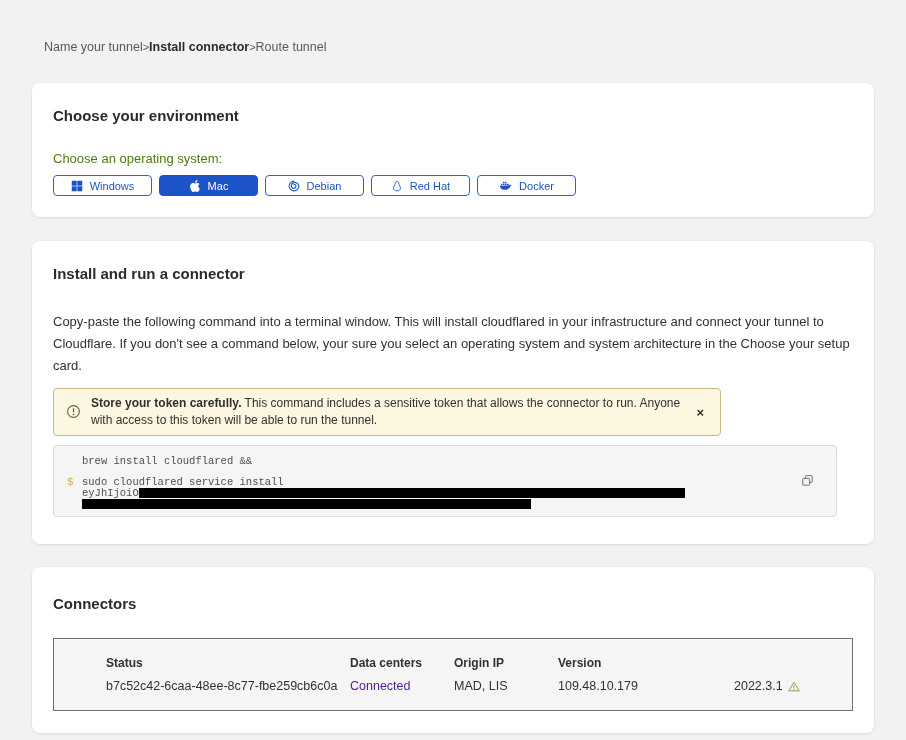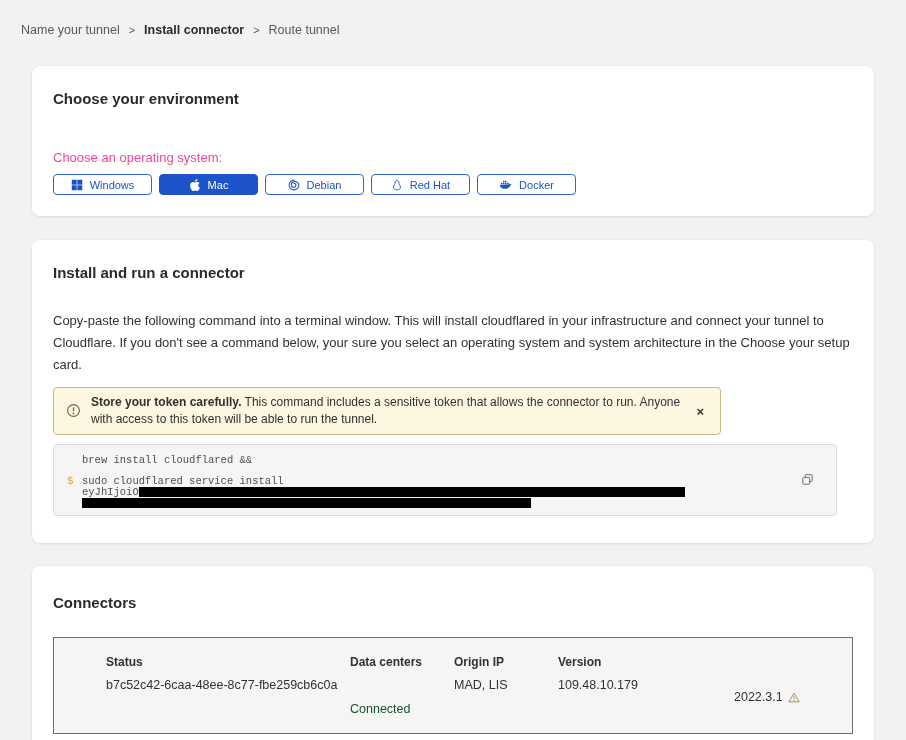--- a/index.html
+++ b/index.html
@@ -6,26 +6,26 @@
   html, body { width: 906px; height: 740px; overflow: hidden; }
   body {
     background: #f2f2f2;
     font-family: "Liberation Sans", sans-serif;
     color: #2e2e2e;
     -webkit-font-smoothing: antialiased;
   }
 
   
   .breadcrumb {
-    padding: 23px 0 0 21px;
+    padding: 23px 0 0 44px;
     font-size: 12.5px;
     color: #595959;
     display: flex;
     align-items: center;
-    gap: 9px;
+    margin-top: 17px;
   }
   .crumb { cursor: default; }
   .crumb.active { color: #2b2b2b; font-weight: 700; }
   .crumb-sep { color: #595959; font-size: 11px; }
 
   
   .card {
     background: #ffffff;
     border-radius: 8px;
     box-shadow: 0 1px 3px rgba(0,0,0,0.08), 0 0 0 1px rgba(0,0,0,0.02);
@@ -34,21 +34,21 @@
   }
   .card-title {
     font-size: 15px;
     font-weight: 700;
     color: #2b2b2b;
     line-height: 18px;
   }
 
   
   .card-env { margin-top: 29px; padding: 24px 21px 21px 21px; }
-  .os-label { margin-top: 42px; font-size: 13px; color: #ec4899; line-height: 16px; }
+  .os-label { margin-top: 26px; font-size: 13px; color: #4d7c0f; line-height: 16px; }
   .os-row { margin-top: 8px; display: flex; gap: 7px; }
   .os-btn {
     width: 99px; height: 21px;
     display: flex; align-items: center; justify-content: center; gap: 7px;
     background: #ffffff;
     border: 1px solid #2f63d2;
     border-radius: 4px;
     color: #1d53c9;
     font-family: "Liberation Sans", sans-serif;
     font-size: 11px;
@@ -128,21 +128,21 @@
   .tbl-row {
     display: grid;
     grid-template-columns: 244px 104px 104px 176px auto;
     padding-left: 52px;
   }
   .tbl-head { padding-top: 17px; }
   .tbl-head .cell { font-size: 12px; font-weight: 700; color: #313131; }
   .tbl-data { padding-top: 8px; padding-bottom: 16px; }
   .tbl-data .cell { font-size: 12.5px; color: #313131; }
   .cell { line-height: 15px; }
-  .cell.status { color: #14532d; margin-top: 24px; }
+  .cell.status { color: #4c1d95; }
   .cell.version { display: flex; align-items: center; gap: 5px; }
   .warn-icon { display: flex; }
 
   
   .next-btn {
     margin: 23px 0 0 32px;
     width: 66px; height: 29px;
     background: #1d53c9;
     border: none; border-radius: 4px;
     color: #ffffff; font-size: 13px;

